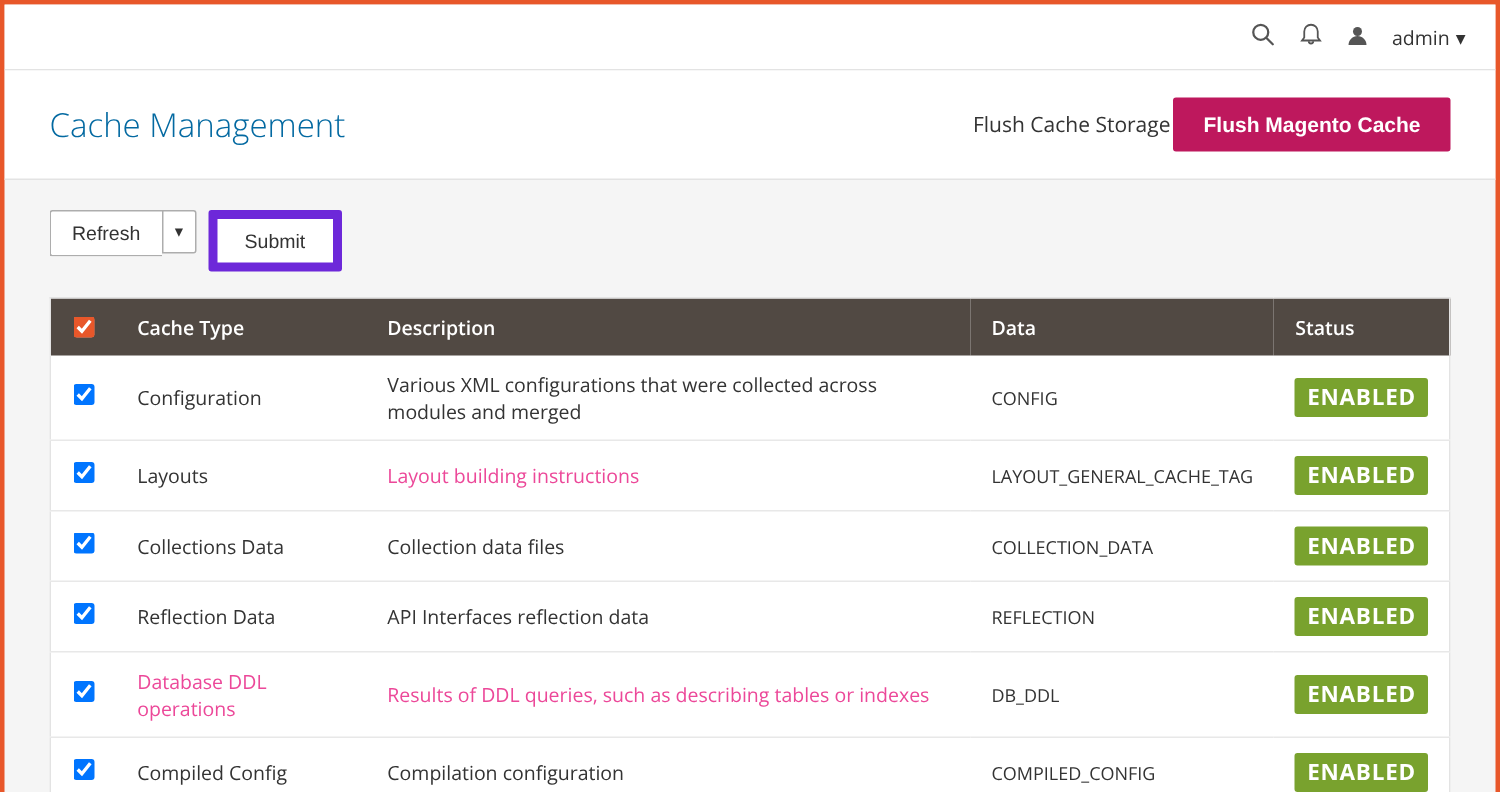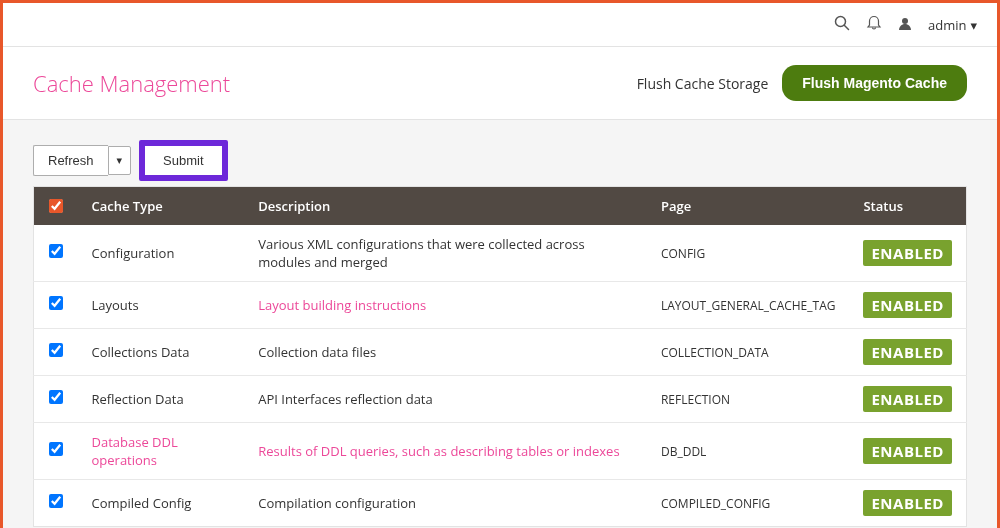--- a/index.html
+++ b/index.html
@@ -43,55 +43,55 @@
       background: #fff;
       border-bottom: 1px solid #e3e3e3;
       padding: 18px 30px;
       display: flex;
       align-items: center;
       justify-content: space-between;
     }
     .page-title {
       font-size: 22px;
       font-weight: 300;
-      color: #ec4899;
+      color: #0369a1;
     }
     .header-actions {
       display: flex;
       align-items: center;
-      gap: 14px;
+      gap: 2px;
     }
     .flush-cache-storage-link {
       color: #333;
       font-size: 14px;
       text-decoration: none;
       cursor: pointer;
     }
     .flush-magento-btn {
-      background: #4d7c0f;
+      background: #be185d;
       color: #fff;
       border: none;
       padding: 10px 20px;
       font-size: 14px;
       cursor: pointer;
-      border-radius: 14px;
+      border-radius: 2px;
       font-weight: 600;
     }
 
     
     .content {
       padding: 20px 30px;
     }
 
     
     .toolbar {
       display: flex;
-      align-items: center;
+      align-items: flex-start;
       gap: 0;
-      margin-bottom: 5px;
+      margin-bottom: 17px;
     }
     .refresh-btn {
       background: #fff;
       border: 1px solid #adadad;
       padding: 7px 14px;
       font-size: 13px;
       cursor: pointer;
       border-right: none;
       border-radius: 2px 0 0 2px;
       color: #333;
@@ -241,21 +241,21 @@
             <input type="checkbox" class="header-checkbox" checked="" style="">
           </div>
         </th>
         <th>
           <span>Cache Type</span>
         </th>
         <th>
           <span>Description</span>
         </th>
         <th>
-          <span>Page</span>
+          <span>Data</span>
         </th>
         <th>
           <span>Status</span>
         </th>
       </tr>
     </thead>
     <tbody id="table-body">
     <tr>
           <td><input type="checkbox" checked="" style=""></td>
           <td>Configuration</td>

